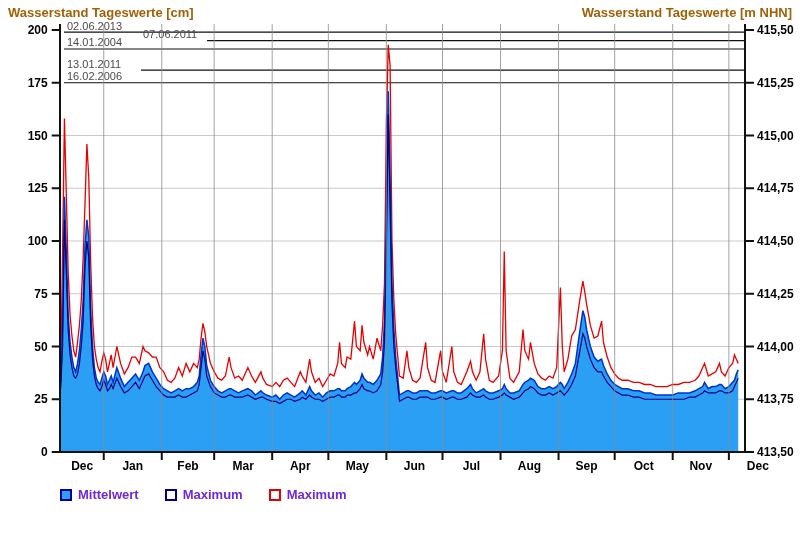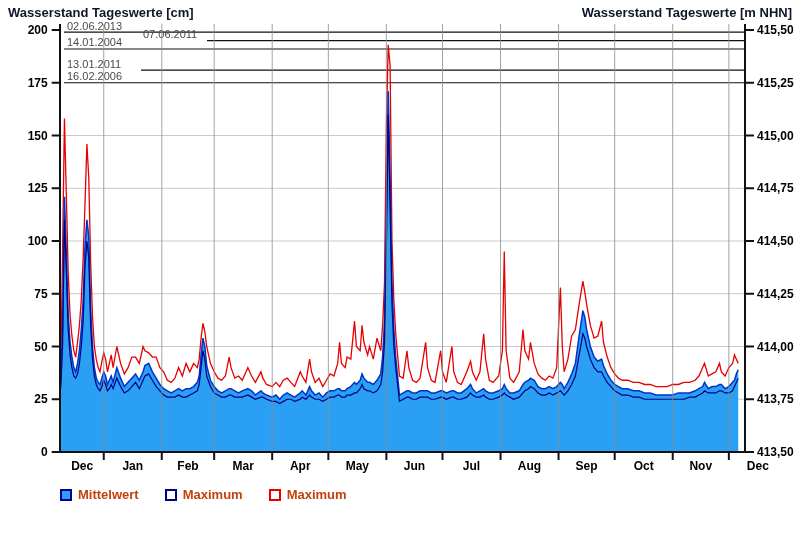--- a/index.html
+++ b/index.html
@@ -1,23 +1,23 @@
 <!DOCTYPE html>
 <html><head>
 <meta charset="utf-8">
 <style>
   html,body{margin:0;padding:0;background:#fff;}
   #app{position:relative;width:800px;height:550px;background:#fff;overflow:hidden;
        font-family:"Liberation Sans",sans-serif;}
-  .title{position:absolute;top:5px;font-size:13px;font-weight:bold;color:#0f172a;white-space:nowrap;}
+  .title{position:absolute;top:5px;font-size:13px;font-weight:bold;color:#a16207;white-space:nowrap;}
   #title-left{left:8px;}
   #title-right{right:8px;text-align:left;}
   #chart-svg{position:absolute;left:0;top:0;}
   #legend{position:absolute;left:60px;top:487px;display:flex;align-items:center;gap:26px;}
-  .legend-item{display:flex;align-items:center;gap:6px;font-size:13px;font-weight:bold;color:#c2410c;}
+  .legend-item{display:flex;align-items:center;gap:6px;font-size:13px;font-weight:bold;color:#6d28d9;}
   .swatch{width:12px;height:12px;display:inline-block;box-sizing:border-box;}
   .swatch-mean{background:#2b9ff3;border:2px solid #000099;}
   .swatch-min{background:#fff;border:2px solid #000080;}
   .swatch-max{background:#fff;border:2px solid #e60000;}
   text{font-family:"Liberation Sans",sans-serif;}
   .tick-label{font-size:12px;font-weight:bold;fill:#000;}
   .month-label{font-size:12px;font-weight:bold;fill:#000;}
   .ref-label{font-size:11px;fill:#4a4a4a;}
 </style>
 </head>

